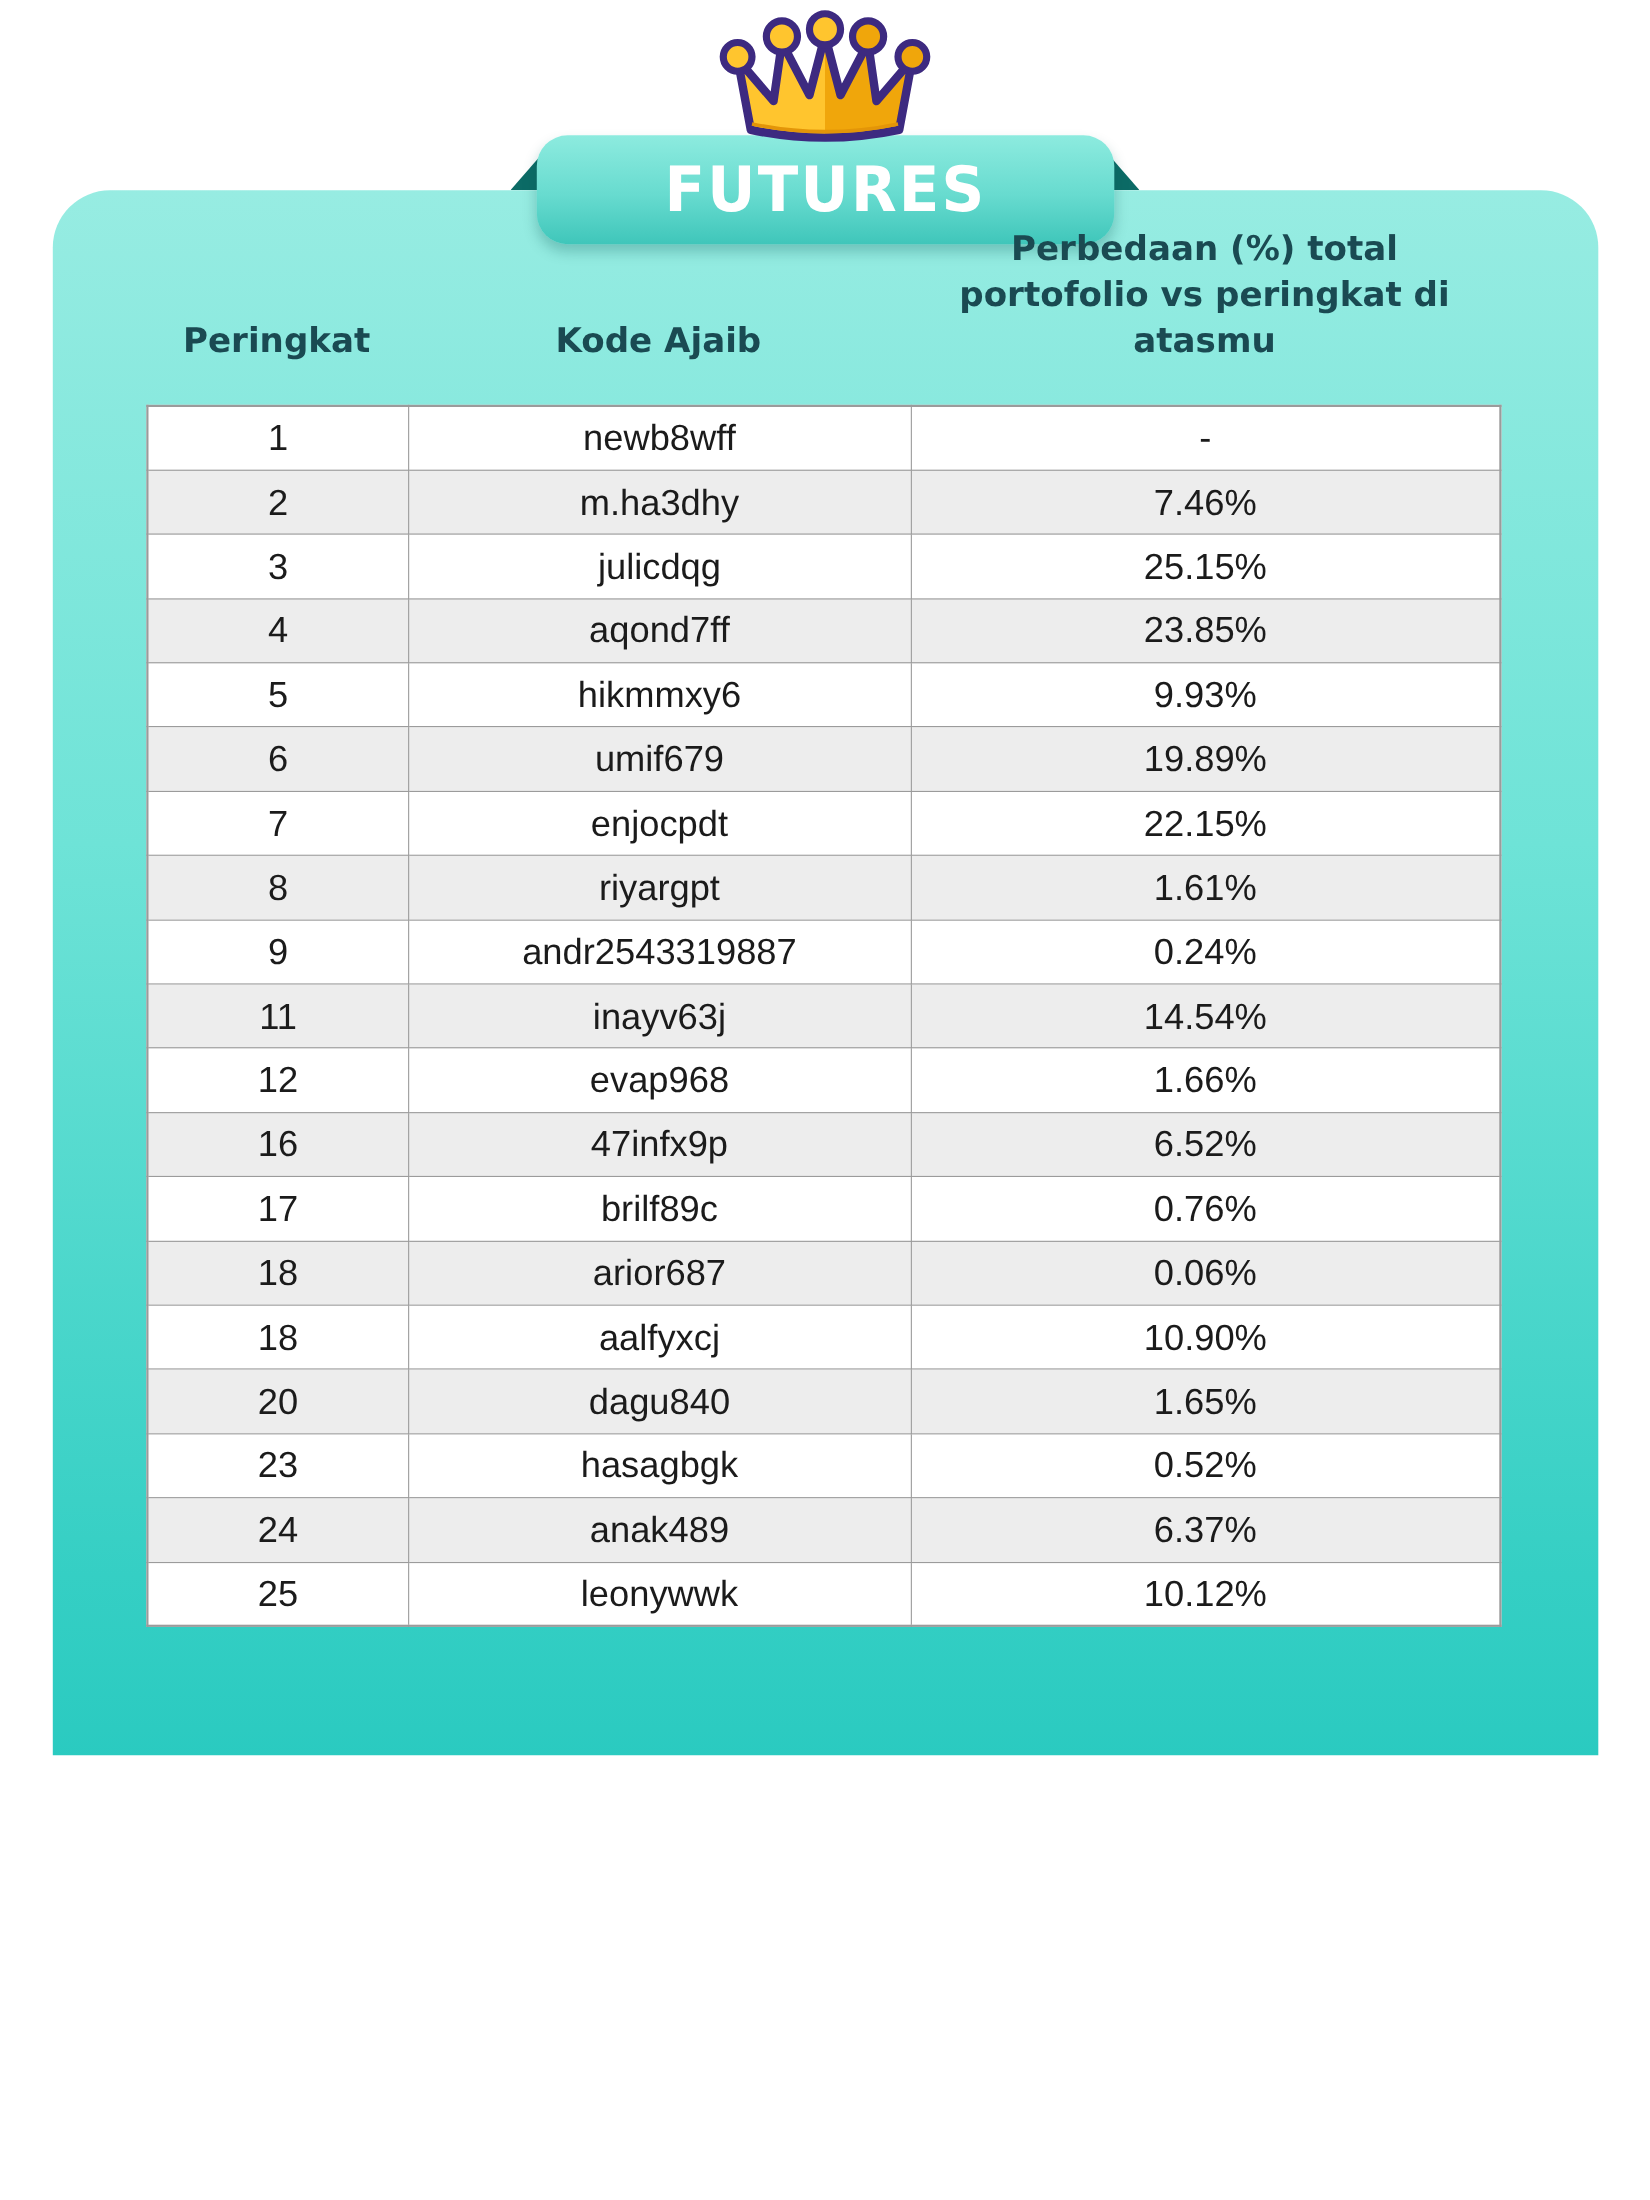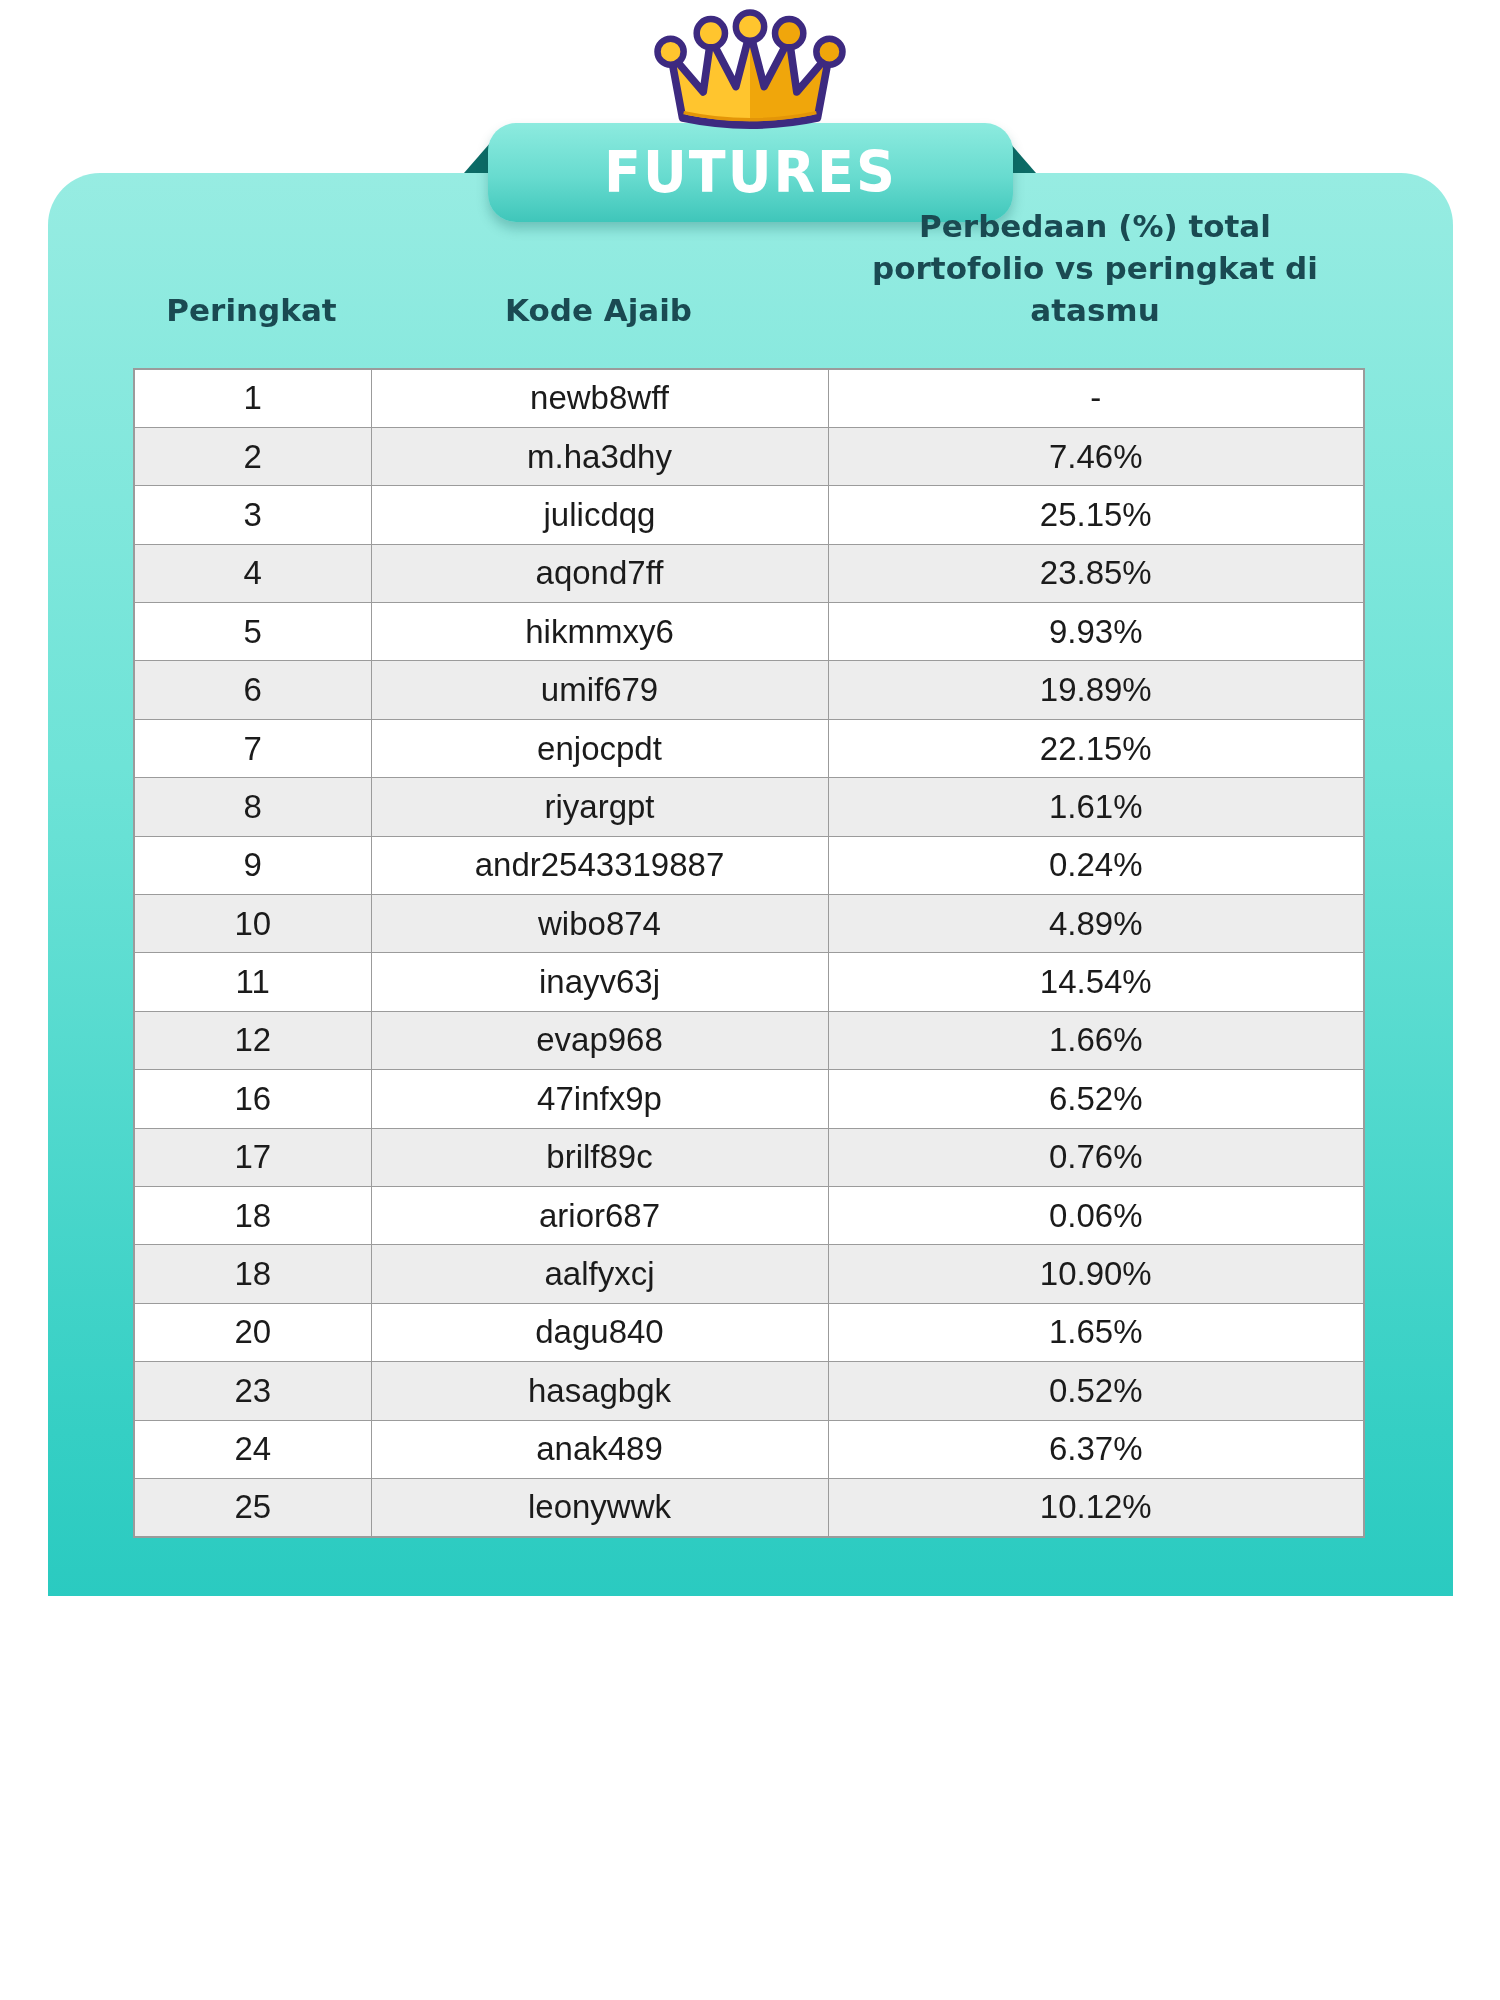--- a/index.html
+++ b/index.html
@@ -140,25 +140,20 @@
           <td>8</td>
           <td>riyargpt</td>
           <td>1.61%</td>
         </tr>
         <tr>
           <td>9</td>
           <td>andr2543319887</td>
           <td>0.24%</td>
         </tr>
         <tr>
-          <td>10</td>
-          <td>wibo874</td>
-          <td>4.89%</td>
-        </tr>
-        <tr>
           <td>11</td>
           <td>inayv63j</td>
           <td>14.54%</td>
         </tr>
         <tr>
           <td>12</td>
           <td>evap968</td>
           <td>1.66%</td>
         </tr>
         <tr>

